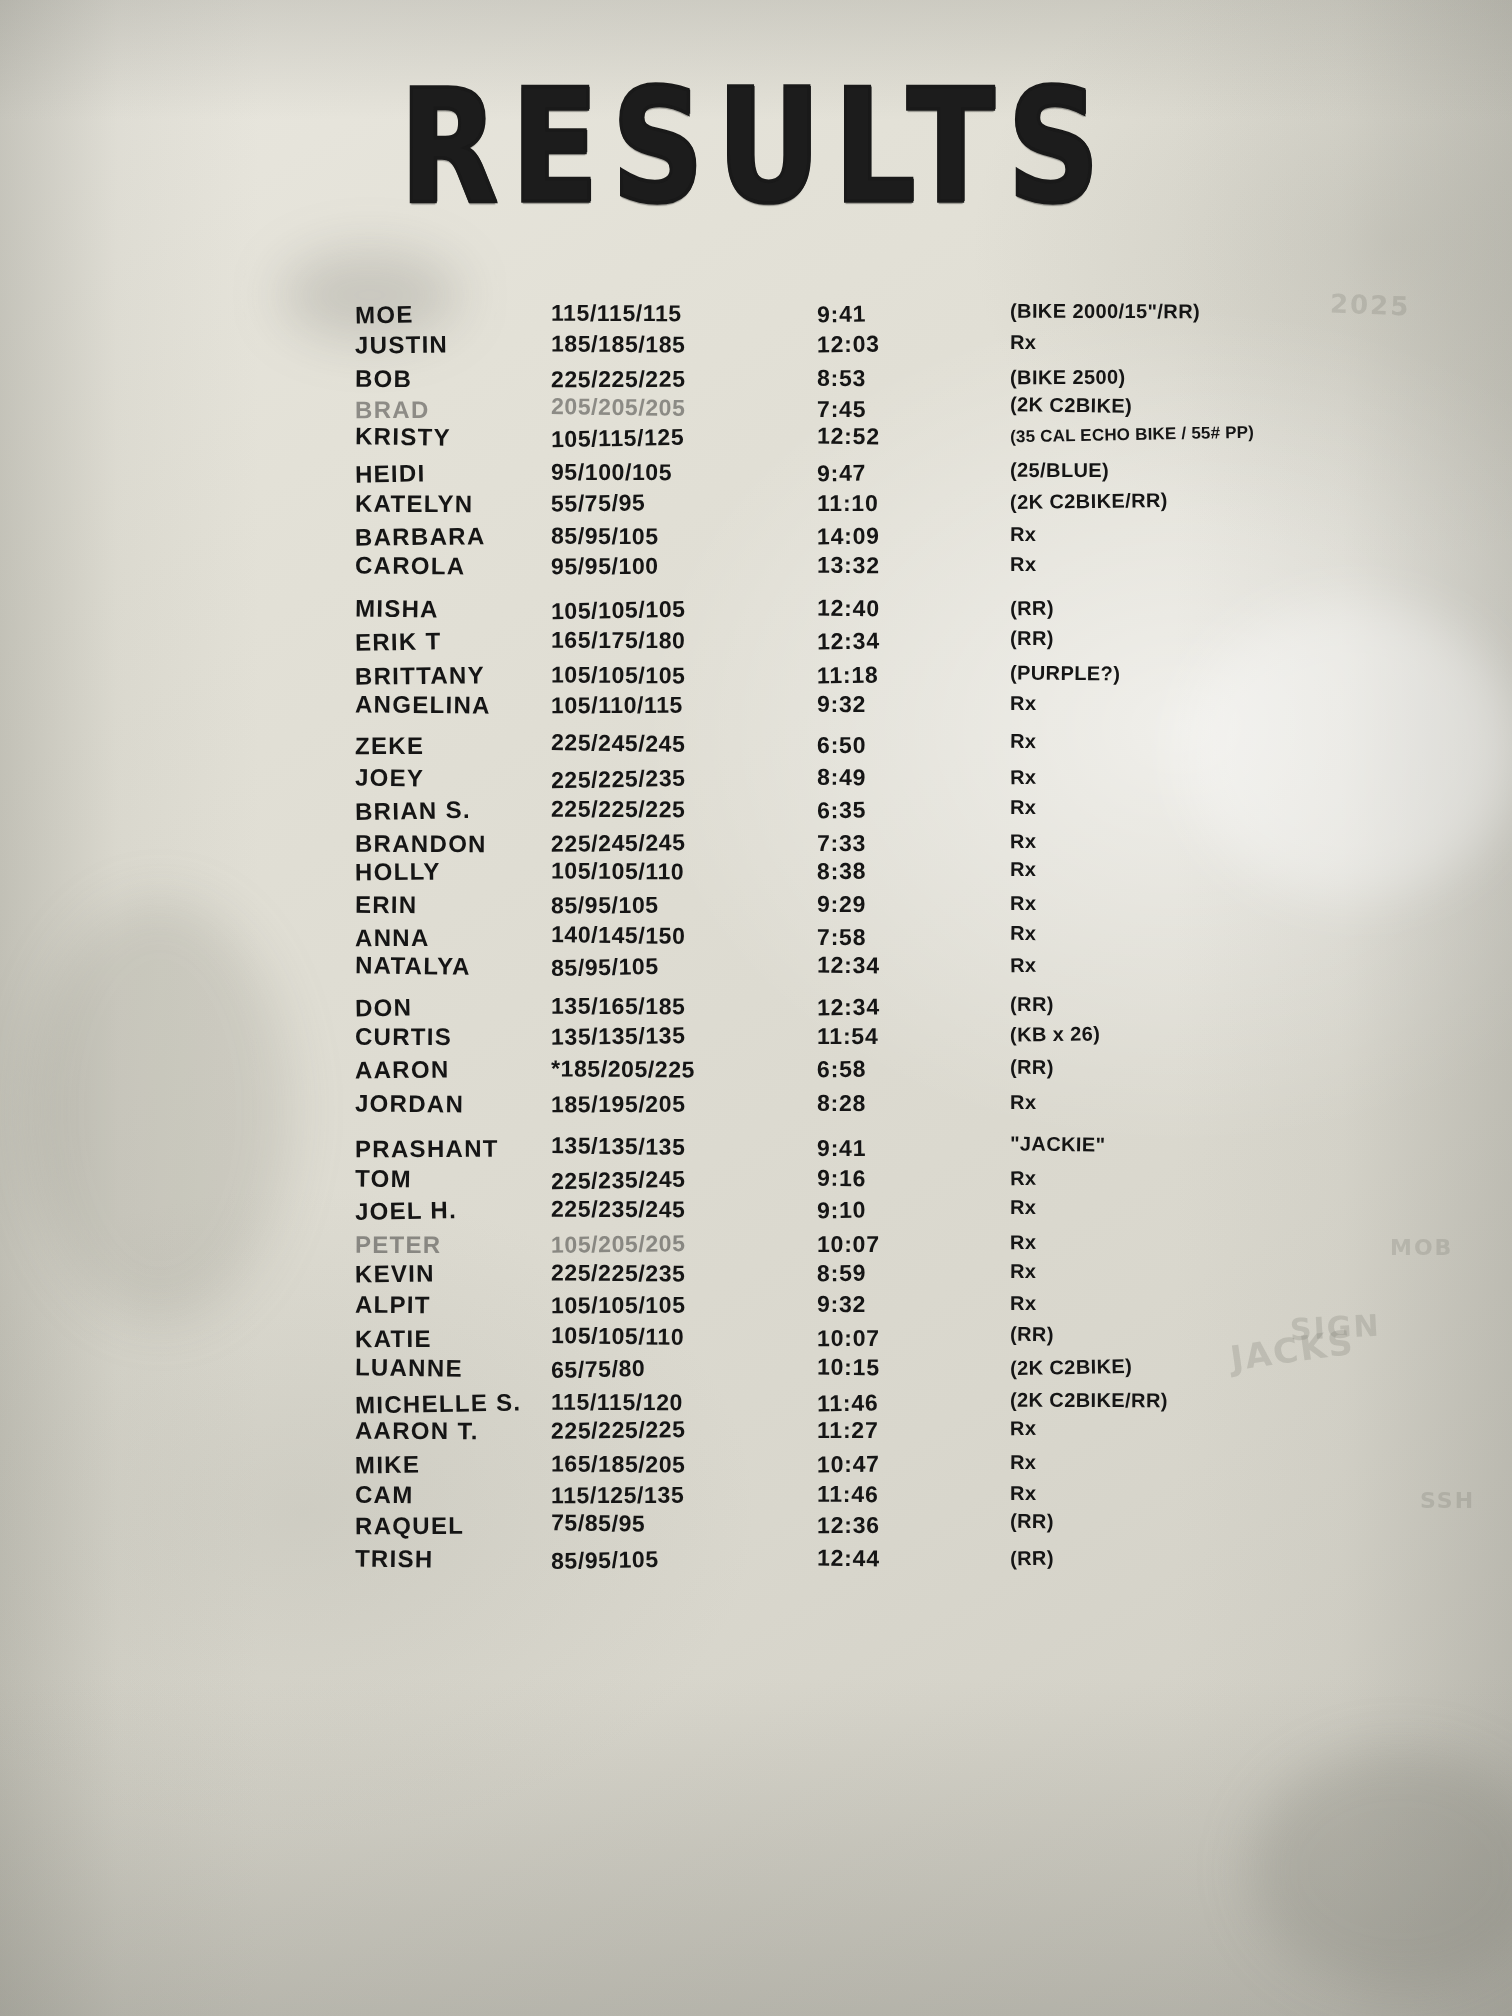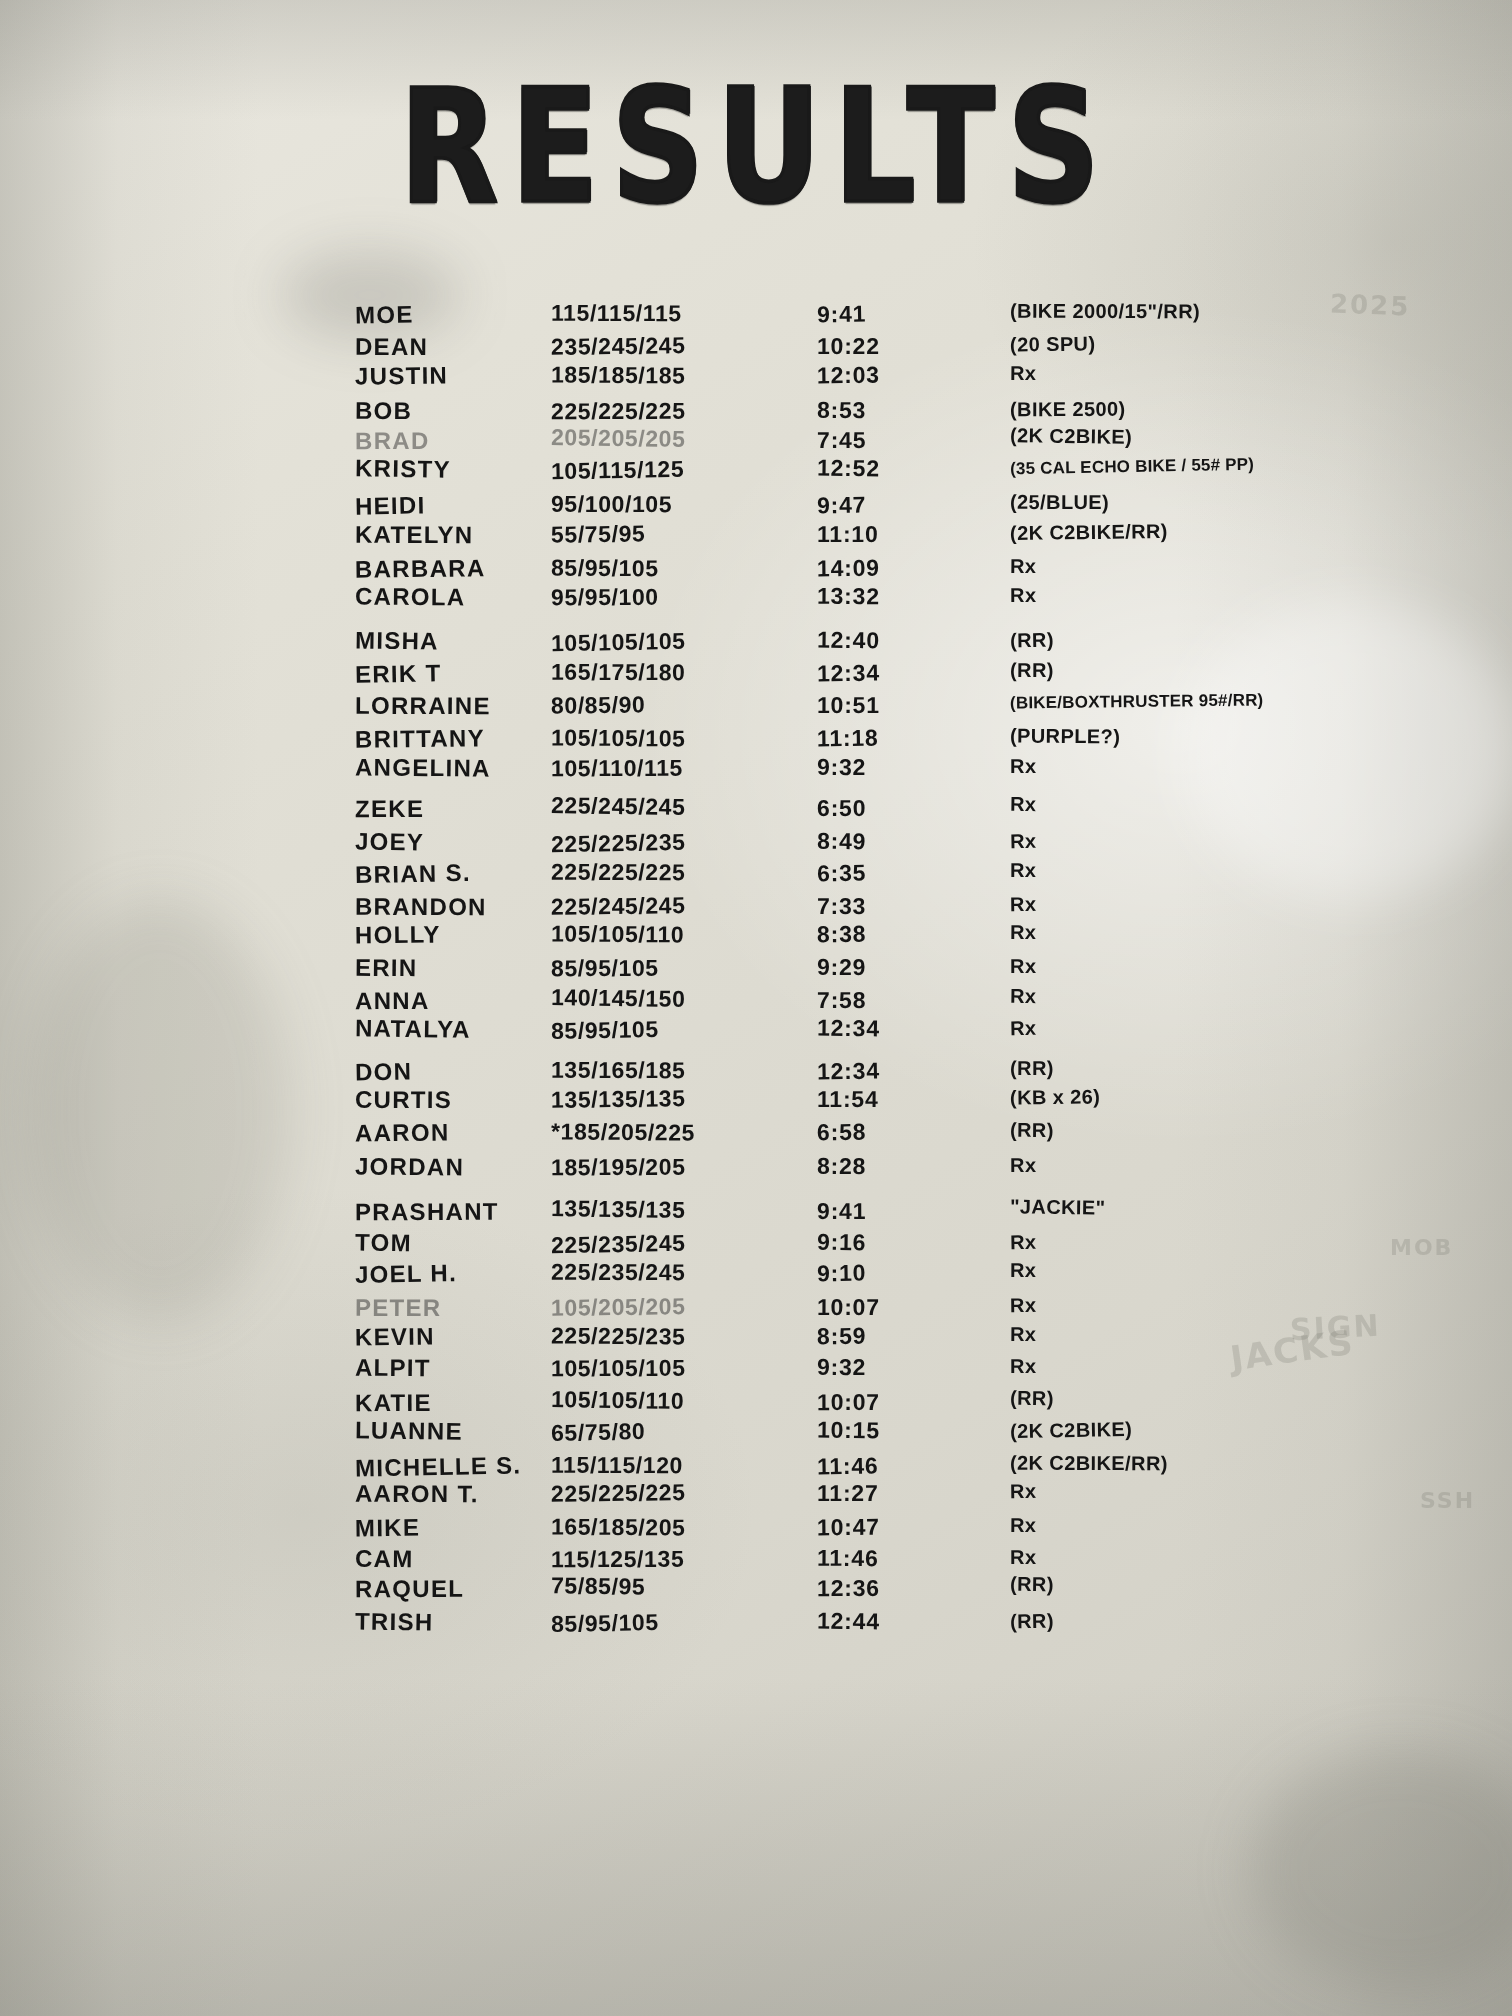--- a/index.html
+++ b/index.html
@@ -151,26 +151,20 @@
   <div id="title">RESULTS</div>
 
   <div id="table">
       <div class="row">
         <div class="cell c-name j4" style="top: 0px;">MOE</div>
         <div class="cell c-lifts j5" style="top: 0px;">115/115/115</div>
         <div class="cell c-time j4" style="top: 0px;">9:41</div>
         <div class="cell c-notes j5" style="top: 0px;">(BIKE 2000/15"/RR)</div>
       </div>
       <div class="row">
-        <div class="cell c-name j5" style="top: 1px;">DEAN</div>
-        <div class="cell c-lifts j0" style="top: 1px;">235/245/245</div>
-        <div class="cell c-time j5" style="top: 1px;">10:22</div>
-        <div class="cell c-notes j0" style="top: 1px;">(20 SPU)</div>
-      </div>
-      <div class="row">
         <div class="cell c-name j0" style="top: -1px;">JUSTIN</div>
         <div class="cell c-lifts j1" style="top: -1px;">185/185/185</div>
         <div class="cell c-time j0" style="top: -1px;">12:03</div>
         <div class="cell c-notes j1" style="top: -1px;">Rx</div>
       </div>
       <div class="row">
         <div class="cell c-name j1" style="top: 2px;">BOB</div>
         <div class="cell c-lifts j2" style="top: 2px;">225/225/225</div>
         <div class="cell c-time j1" style="top: 2px;">8:53</div>
         <div class="cell c-notes j2" style="top: 2px;">(BIKE 2500)</div>
@@ -217,26 +211,20 @@
         <div class="cell c-time j3" style="top: 0px;">12:40</div>
         <div class="cell c-notes j4" style="top: 0px;">(RR)</div>
       </div>
       <div class="row">
         <div class="cell c-name j4" style="top: -1px;">ERIK T</div>
         <div class="cell c-lifts j5" style="top: -1px;">165/175/180</div>
         <div class="cell c-time j4" style="top: -1px;">12:34</div>
         <div class="cell c-notes j5" style="top: -1px;">(RR)</div>
       </div>
       <div class="row">
-        <div class="cell c-name j5" style="top: 1px;">LORRAINE</div>
-        <div class="cell c-lifts j0" style="top: 1px;">80/85/90</div>
-        <div class="cell c-time j5" style="top: 1px;">10:51</div>
-        <div class="cell c-notes j0 small" style="top: 1px;">(BIKE/BOXTHRUSTER 95#/RR)</div>
-      </div>
-      <div class="row">
         <div class="cell c-name j0" style="top: 2px;">BRITTANY</div>
         <div class="cell c-lifts j1" style="top: 2px;">105/105/105</div>
         <div class="cell c-time j0" style="top: 2px;">11:18</div>
         <div class="cell c-notes j1" style="top: 2px;">(PURPLE?)</div>
       </div>
       <div class="row">
         <div class="cell c-name j1" style="top: 0px;">ANGELINA</div>
         <div class="cell c-lifts j2" style="top: 0px;">105/110/115</div>
         <div class="cell c-time j1" style="top: 0px;">9:32</div>
         <div class="cell c-notes j2" style="top: 0px;">Rx</div>

